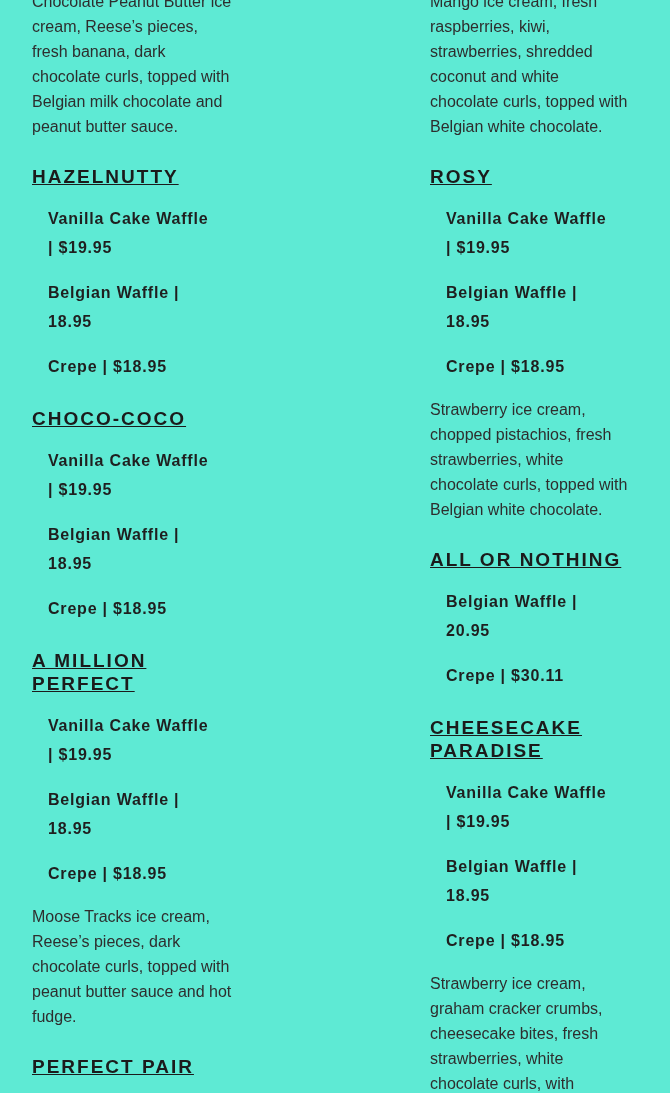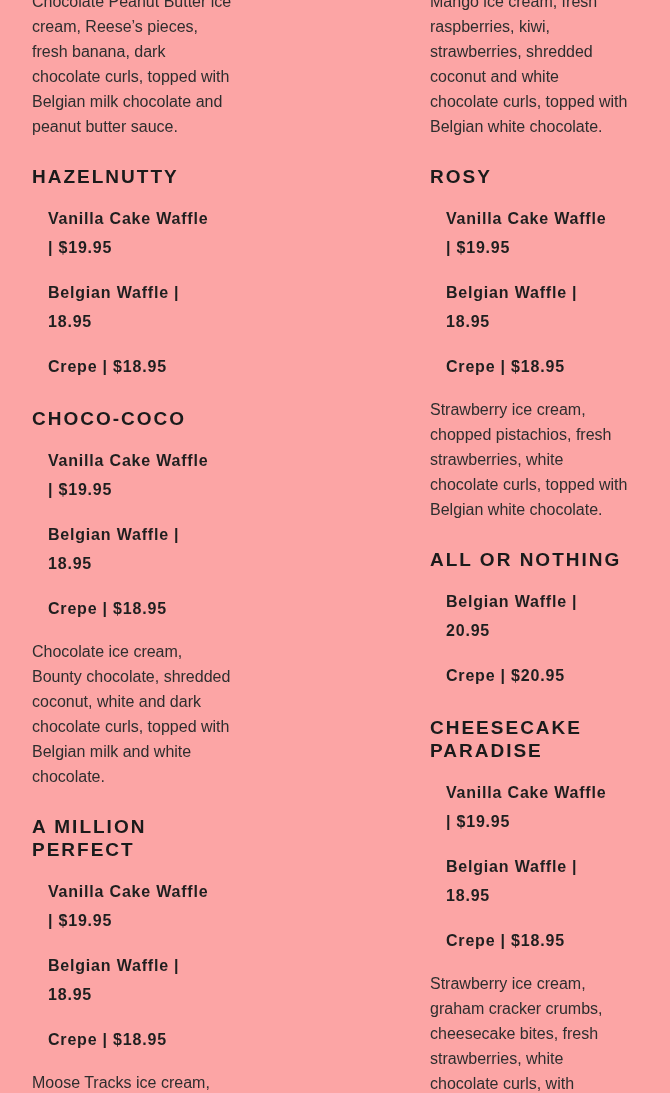--- a/index.html
+++ b/index.html
@@ -6,38 +6,39 @@
   body {
     width: 670px; height: 1093px;
     background: #ffffff;
     overflow: hidden;
     font-family: "Liberation Sans", sans-serif;
   }
   .page {
     position: relative;
     width: 670px; height: 1093px;
     overflow: hidden;
-    background: #fca5a5;
+    background: #5eead4;
   }
   .menu-col {
     position: absolute;
     top: -11px;
     width: 201px;
   }
   .col-left  { left: 32px; }
   .col-right { left: 430px; }
   .menu-item { margin-top: 26px; }
   .menu-item:first-child { margin-top: 0; }
   .item-title {
     margin: 0 0 2px 0;
     font-size: 19px;
     line-height: 23px;
     font-weight: 700;
     letter-spacing: 2px;
     color: #1b1b1b;
+    text-decoration: underline;
   }
   .item-price {
     margin: 16px;
     font-size: 16px;
     line-height: 29px;
     font-weight: 700;
     letter-spacing: 0.8px;
     color: #1f1f1f;
   }
   .item-desc {
@@ -64,21 +65,20 @@
       <p class="item-price">Vanilla Cake Waffle | $19.95</p>
       <p class="item-price">Belgian Waffle | 18.95</p>
       <p class="item-price">Crepe | $18.95</p>
     </section>
 
     <section class="menu-item">
       <h3 class="item-title">CHOCO-COCO</h3>
       <p class="item-price">Vanilla Cake Waffle | $19.95</p>
       <p class="item-price">Belgian Waffle | 18.95</p>
       <p class="item-price">Crepe | $18.95</p>
-      <p class="item-desc">Chocolate ice cream, Bounty chocolate, shredded coconut, white and dark chocolate curls, topped with Belgian milk and white chocolate.</p>
     </section>
 
     <section class="menu-item">
       <h3 class="item-title">A MILLION PERFECT</h3>
       <p class="item-price">Vanilla Cake Waffle | $19.95</p>
       <p class="item-price">Belgian Waffle | 18.95</p>
       <p class="item-price">Crepe | $18.95</p>
       <p class="item-desc">Moose Tracks ice cream, Reese’s pieces, dark chocolate curls, topped with peanut butter sauce and hot fudge.</p>
     </section>
 
@@ -99,21 +99,21 @@
       <h3 class="item-title">ROSY</h3>
       <p class="item-price">Vanilla Cake Waffle | $19.95</p>
       <p class="item-price">Belgian Waffle | 18.95</p>
       <p class="item-price">Crepe | $18.95</p>
       <p class="item-desc">Strawberry ice cream, chopped pistachios, fresh strawberries, white chocolate curls, topped with Belgian white chocolate.</p>
     </section>
 
     <section class="menu-item">
       <h3 class="item-title">ALL OR NOTHING</h3>
       <p class="item-price">Belgian Waffle | 20.95</p>
-      <p class="item-price">Crepe | $20.95</p>
+      <p class="item-price">Crepe | $30.11</p>
     </section>
 
     <section class="menu-item">
       <h3 class="item-title">CHEESECAKE PARADISE</h3>
       <p class="item-price">Vanilla Cake Waffle | $19.95</p>
       <p class="item-price">Belgian Waffle | 18.95</p>
       <p class="item-price">Crepe | $18.95</p>
       <p class="item-desc">Strawberry ice cream, graham cracker crumbs, cheesecake bites, fresh strawberries, white chocolate curls, with Belgian white chocolate and</p>
     </section>
 

